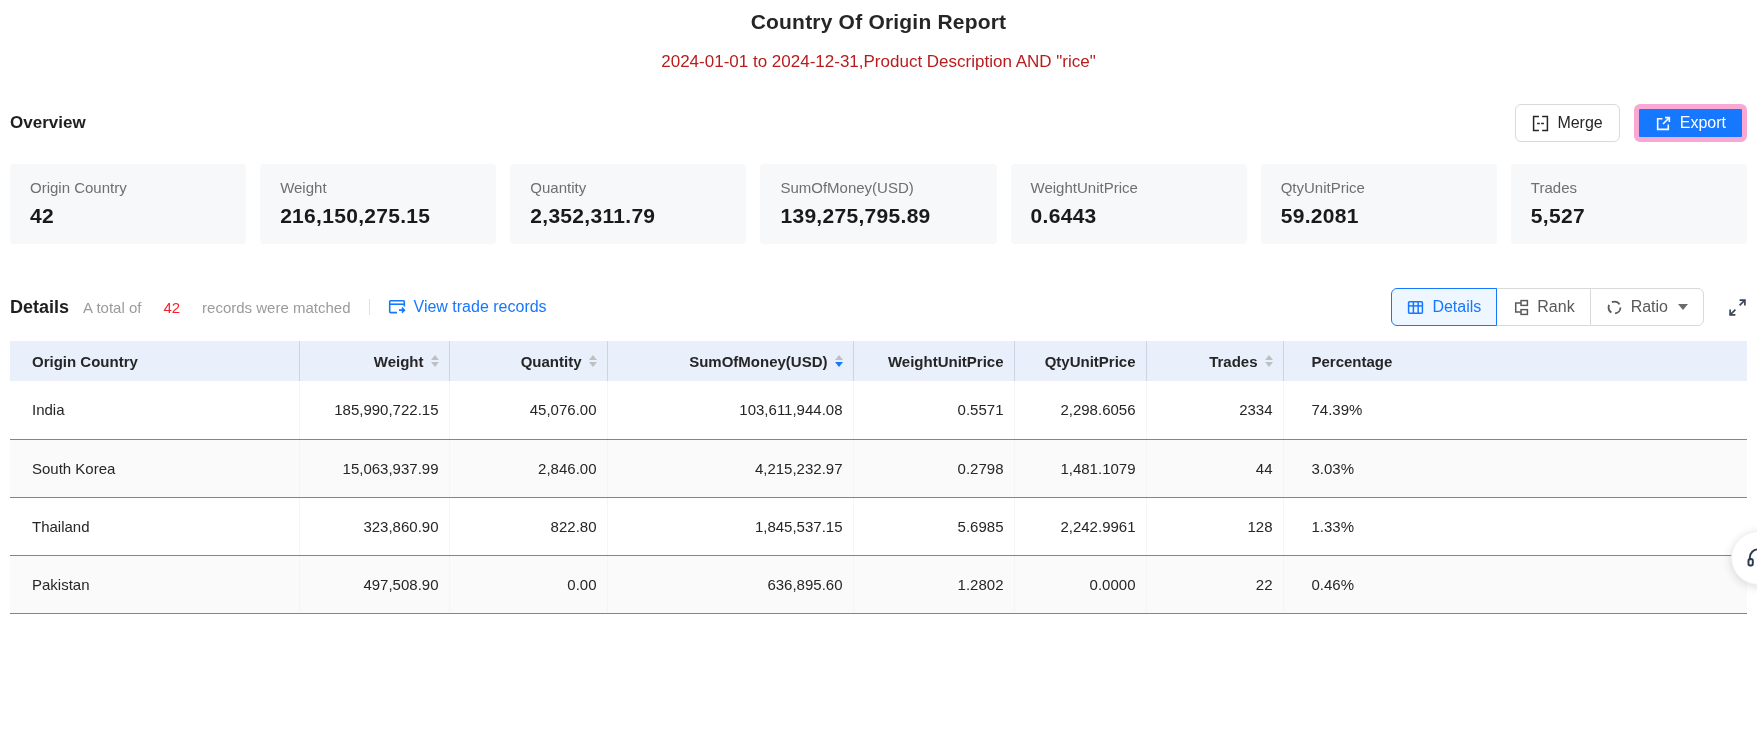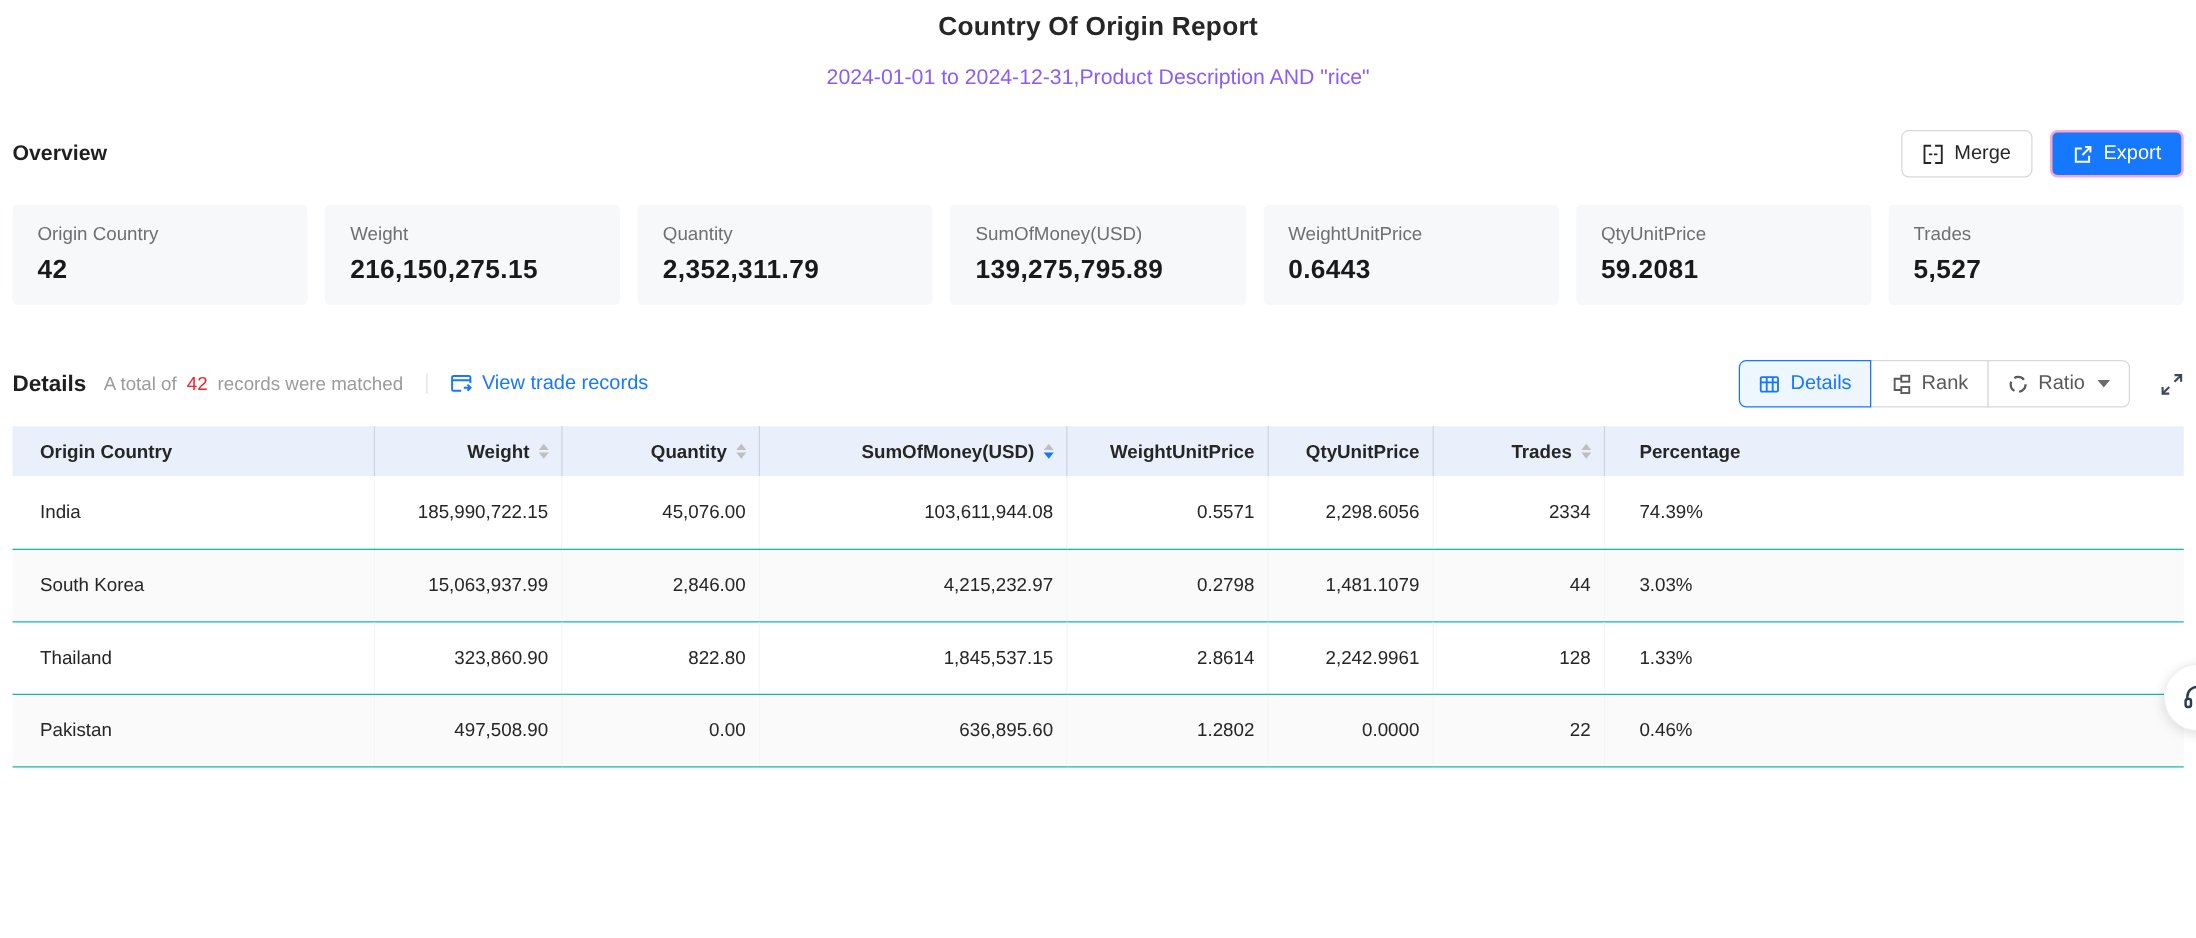--- a/index.html
+++ b/index.html
@@ -7,46 +7,46 @@
   body {
     width:1757px; height:750px; overflow:hidden; position:relative;
     background:#fff; color:#262626;
     font-family:"Liberation Sans","DejaVu Sans",sans-serif;
   }
   .page { padding:10px 10px 0 10px; }
 
   
   .report-head { text-align:center; }
   .report-title { margin:0; font-size:21px; font-weight:bold; color:#262626; letter-spacing:.2px; }
-  .report-subtitle { margin:18px 0 0 0; font-size:17px; color:#8b5cf6; }
+  .report-subtitle { margin:18px 0 0 0; font-size:17px; color:#b91c1c; }
 
   
   .section-row { display:flex; align-items:center; justify-content:space-between; }
   .overview-row { margin-top:32px; }
   .section-heading { margin:0; font-size:17px; font-weight:bold; color:#1f1f1f; }
   .actions { display:flex; gap:14px; }
   .btn {
     display:inline-flex; align-items:center; gap:8px; height:38px; padding:0 16px;
     border-radius:6px; font-size:16px; cursor:pointer;
     font-family:"Liberation Sans","DejaVu Sans",sans-serif;
   }
   .btn .icon { display:inline-flex; }
   .btn-merge { background:#fff; border:1px solid #d9d9d9; color:#262626; }
-  .btn-export { background:#1677ff; border:2px solid #f9a8d4; color:#fff; }
+  .btn-export { background:#1677ff; border:5px solid #f9a8d4; color:#fff; }
 
   .cards { display:flex; gap:14px; margin-top:22px; }
   .card { flex:1 1 0; background:#f7f8fa; border-radius:4px; padding:15px 20px; height:80px; }
   .card-label { font-size:15px; color:#6f6f6f; }
   .card-value { margin-top:8px; font-size:21px; font-weight:bold; color:#1a1a1a; letter-spacing:.3px; }
 
   
   .details-row { margin-top:44px; }
   .details-left { display:flex; align-items:center; }
   .details-heading { margin:0; font-size:18px; font-weight:bold; color:#1f1f1f; }
-  .matched { margin-left:14px; font-size:15px; color:#9b9b9b; display:inline-flex; gap:8px; align-items:center; }
+  .matched { margin-left:14px; font-size:15px; color:#9b9b9b; display:inline-flex; gap:22px; align-items:center; }
   .matched .count { color:#f5222d; }
   .v-divider { width:1px; height:16px; background:#e0e0e0; margin:0 18px; }
   .view-link { display:inline-flex; align-items:center; gap:8px; color:#1677ff; font-size:16px; cursor:pointer; text-decoration:none; }
   .view-link .icon { display:inline-flex; }
 
   .details-right { display:flex; align-items:center; }
   .seg { display:flex; }
   .seg-btn {
     display:inline-flex; align-items:center; gap:8px; height:38px; padding:0 15px;
     background:#fff; border:1px solid #d9d9d9; color:#595959; font-size:16px; cursor:pointer;
@@ -317,21 +317,21 @@
             <td class="align-right">0.2798</td>
             <td class="align-right">1,481.1079</td>
             <td class="align-right">44</td>
             <td class="align-left pct-col">3.03%</td>
           </tr>
           <tr>
             <td class="align-left first-col">Thailand</td>
             <td class="align-right">323,860.90</td>
             <td class="align-right">822.80</td>
             <td class="align-right">1,845,537.15</td>
-            <td class="align-right">2.8614</td>
+            <td class="align-right">5.6985</td>
             <td class="align-right">2,242.9961</td>
             <td class="align-right">128</td>
             <td class="align-left pct-col">1.33%</td>
           </tr>
           <tr>
             <td class="align-left first-col">Pakistan</td>
             <td class="align-right">497,508.90</td>
             <td class="align-right">0.00</td>
             <td class="align-right">636,895.60</td>
             <td class="align-right">1.2802</td>

